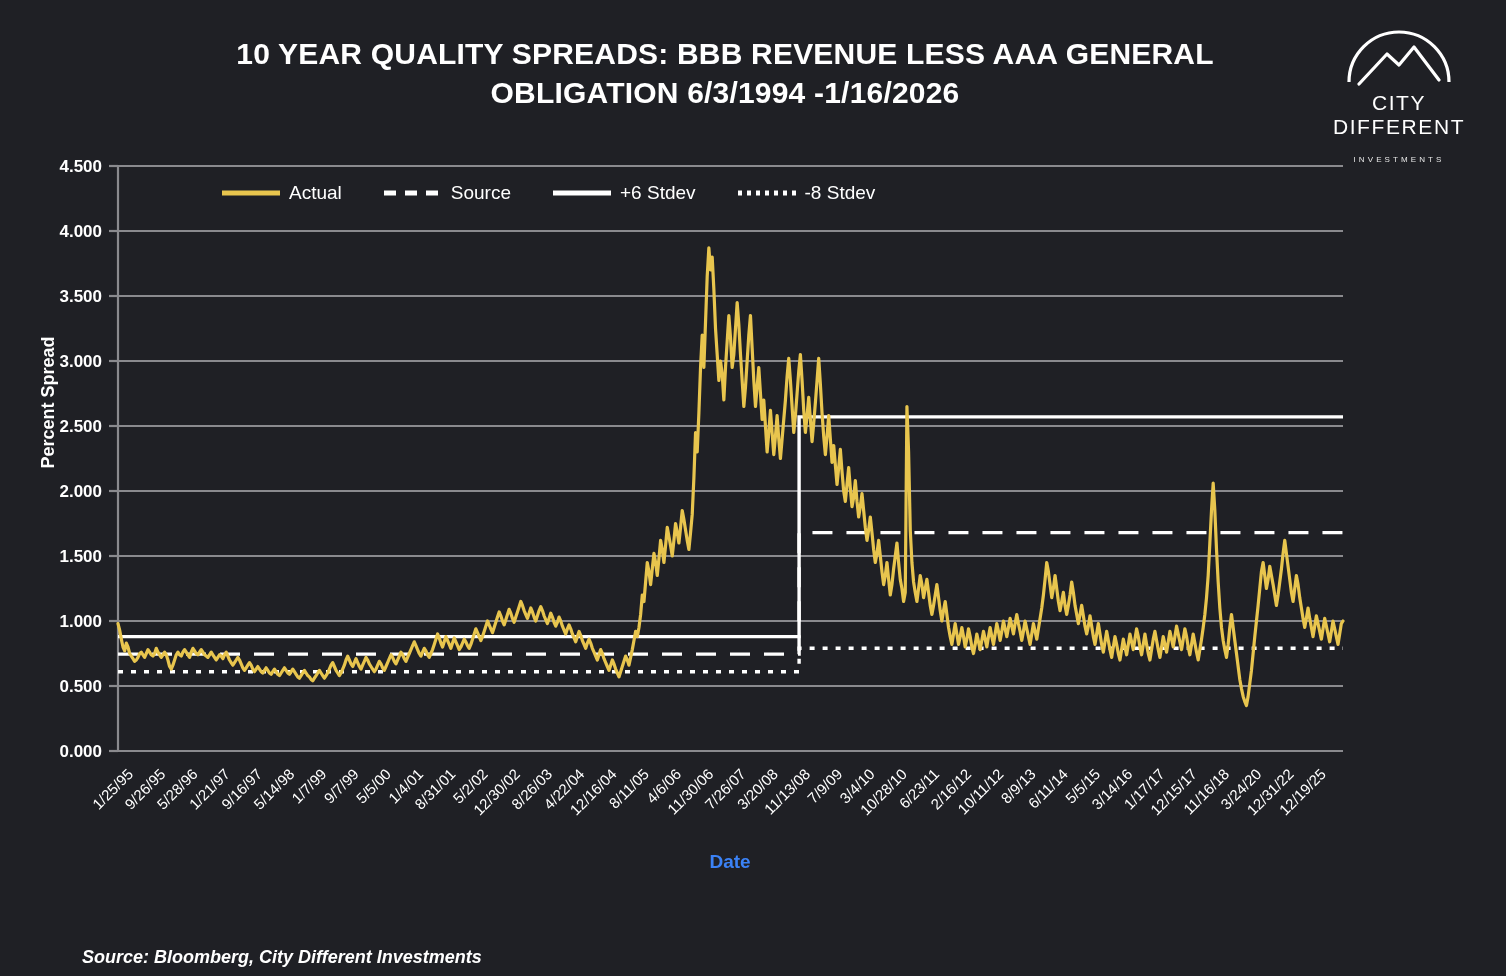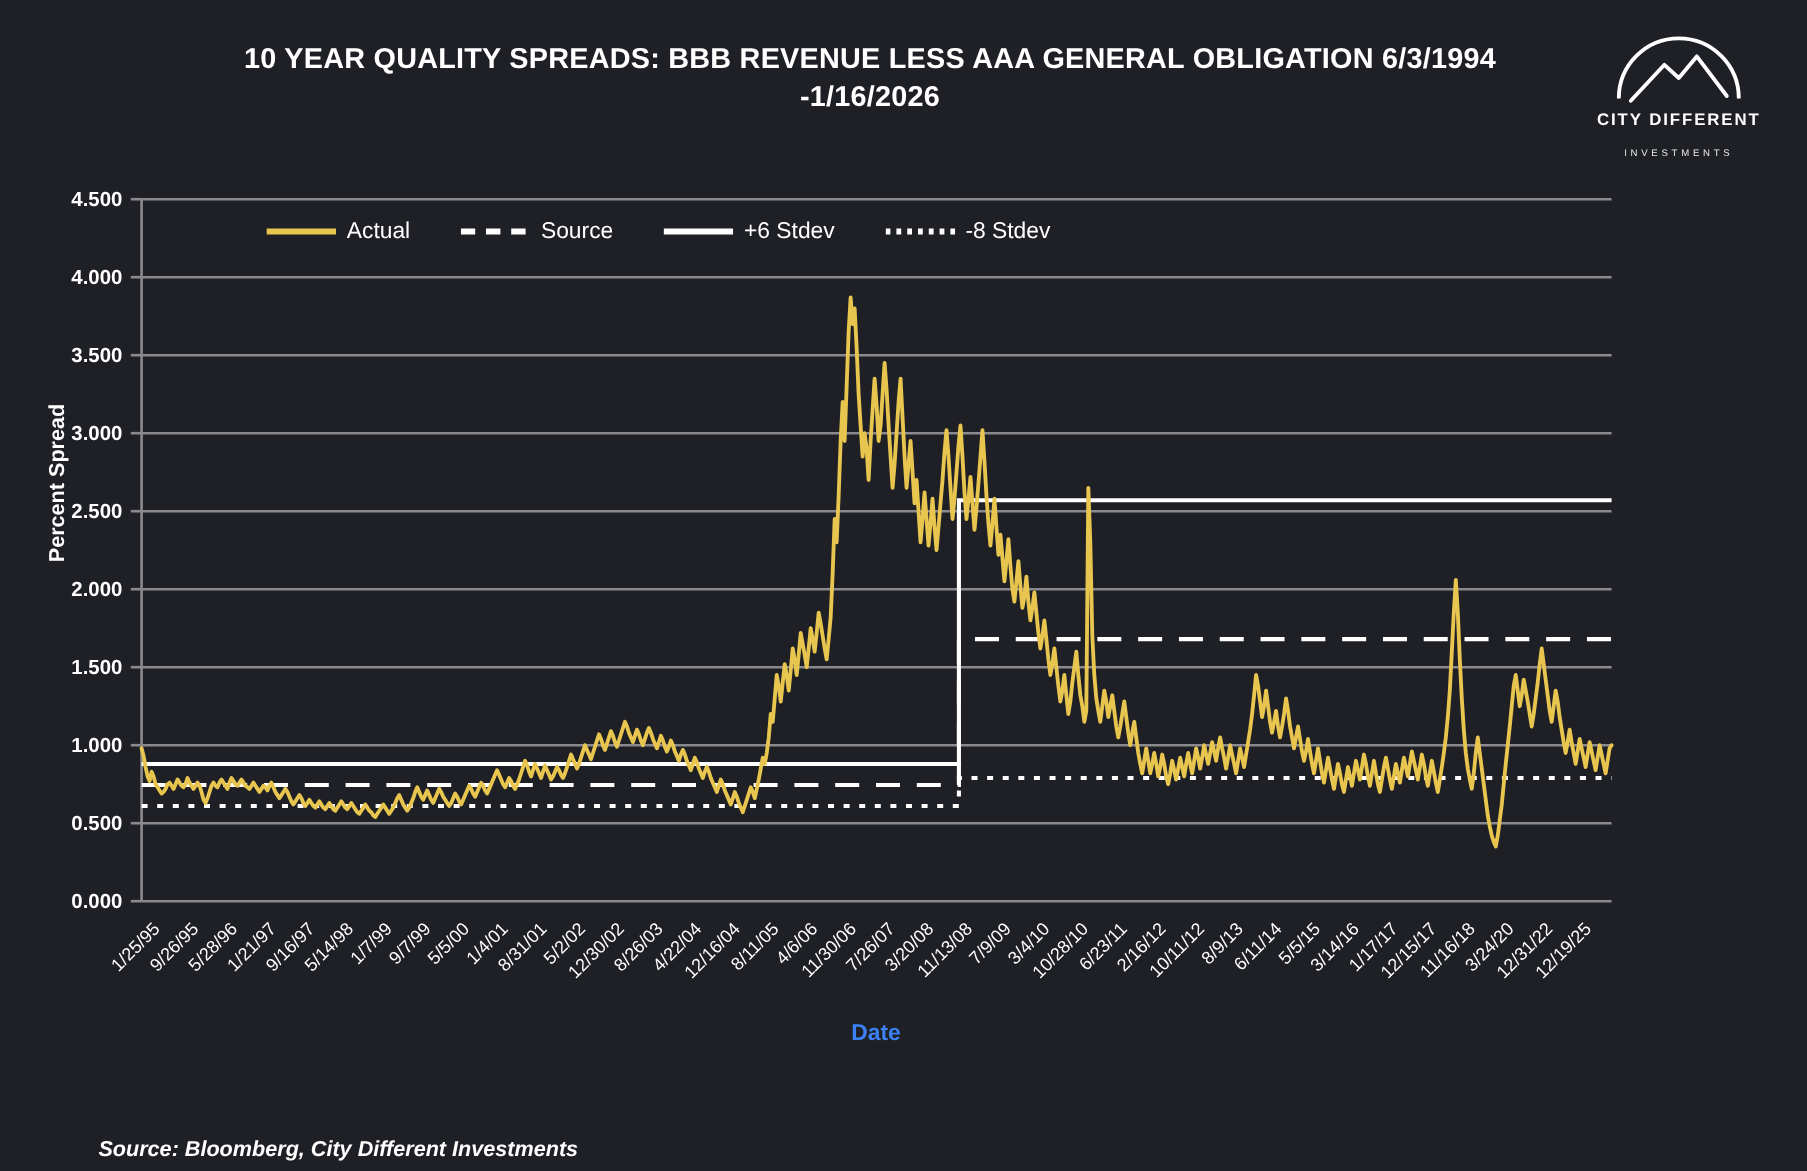--- a/index.html
+++ b/index.html
@@ -16,40 +16,40 @@
     position: relative;
   }
 
   
   #chart-title {
     position: absolute;
     left: 150px;
     top: 34px;
     width: 1150px;
     text-align: center;
-    font-size: 24px;
+    font-size: 30px;
     font-weight: bold;
     line-height: 1.30;
     letter-spacing: 0.2px;
     color: #ffffff;
   }
 
   
   #brand-logo {
     position: absolute;
     right: 26px;
     top: 18px;
     width: 162px;
     text-align: center;
   }
   #brand-logo .mark { display: block; margin: 0 auto; }
   #brand-logo .brand-name {
     display: block;
-    font-size: 14px;
-    font-weight: bold;
+    font-size: 21px;
+    font-weight: normal;
     letter-spacing: 1.6px;
     margin-top: 5px;
     color: #ffffff;
   }
   #brand-logo .brand-sub {
     display: block;
     font-size: 8px;
     letter-spacing: 3.1px;
     margin-top: 16px;
     color: #e8e8e8;

